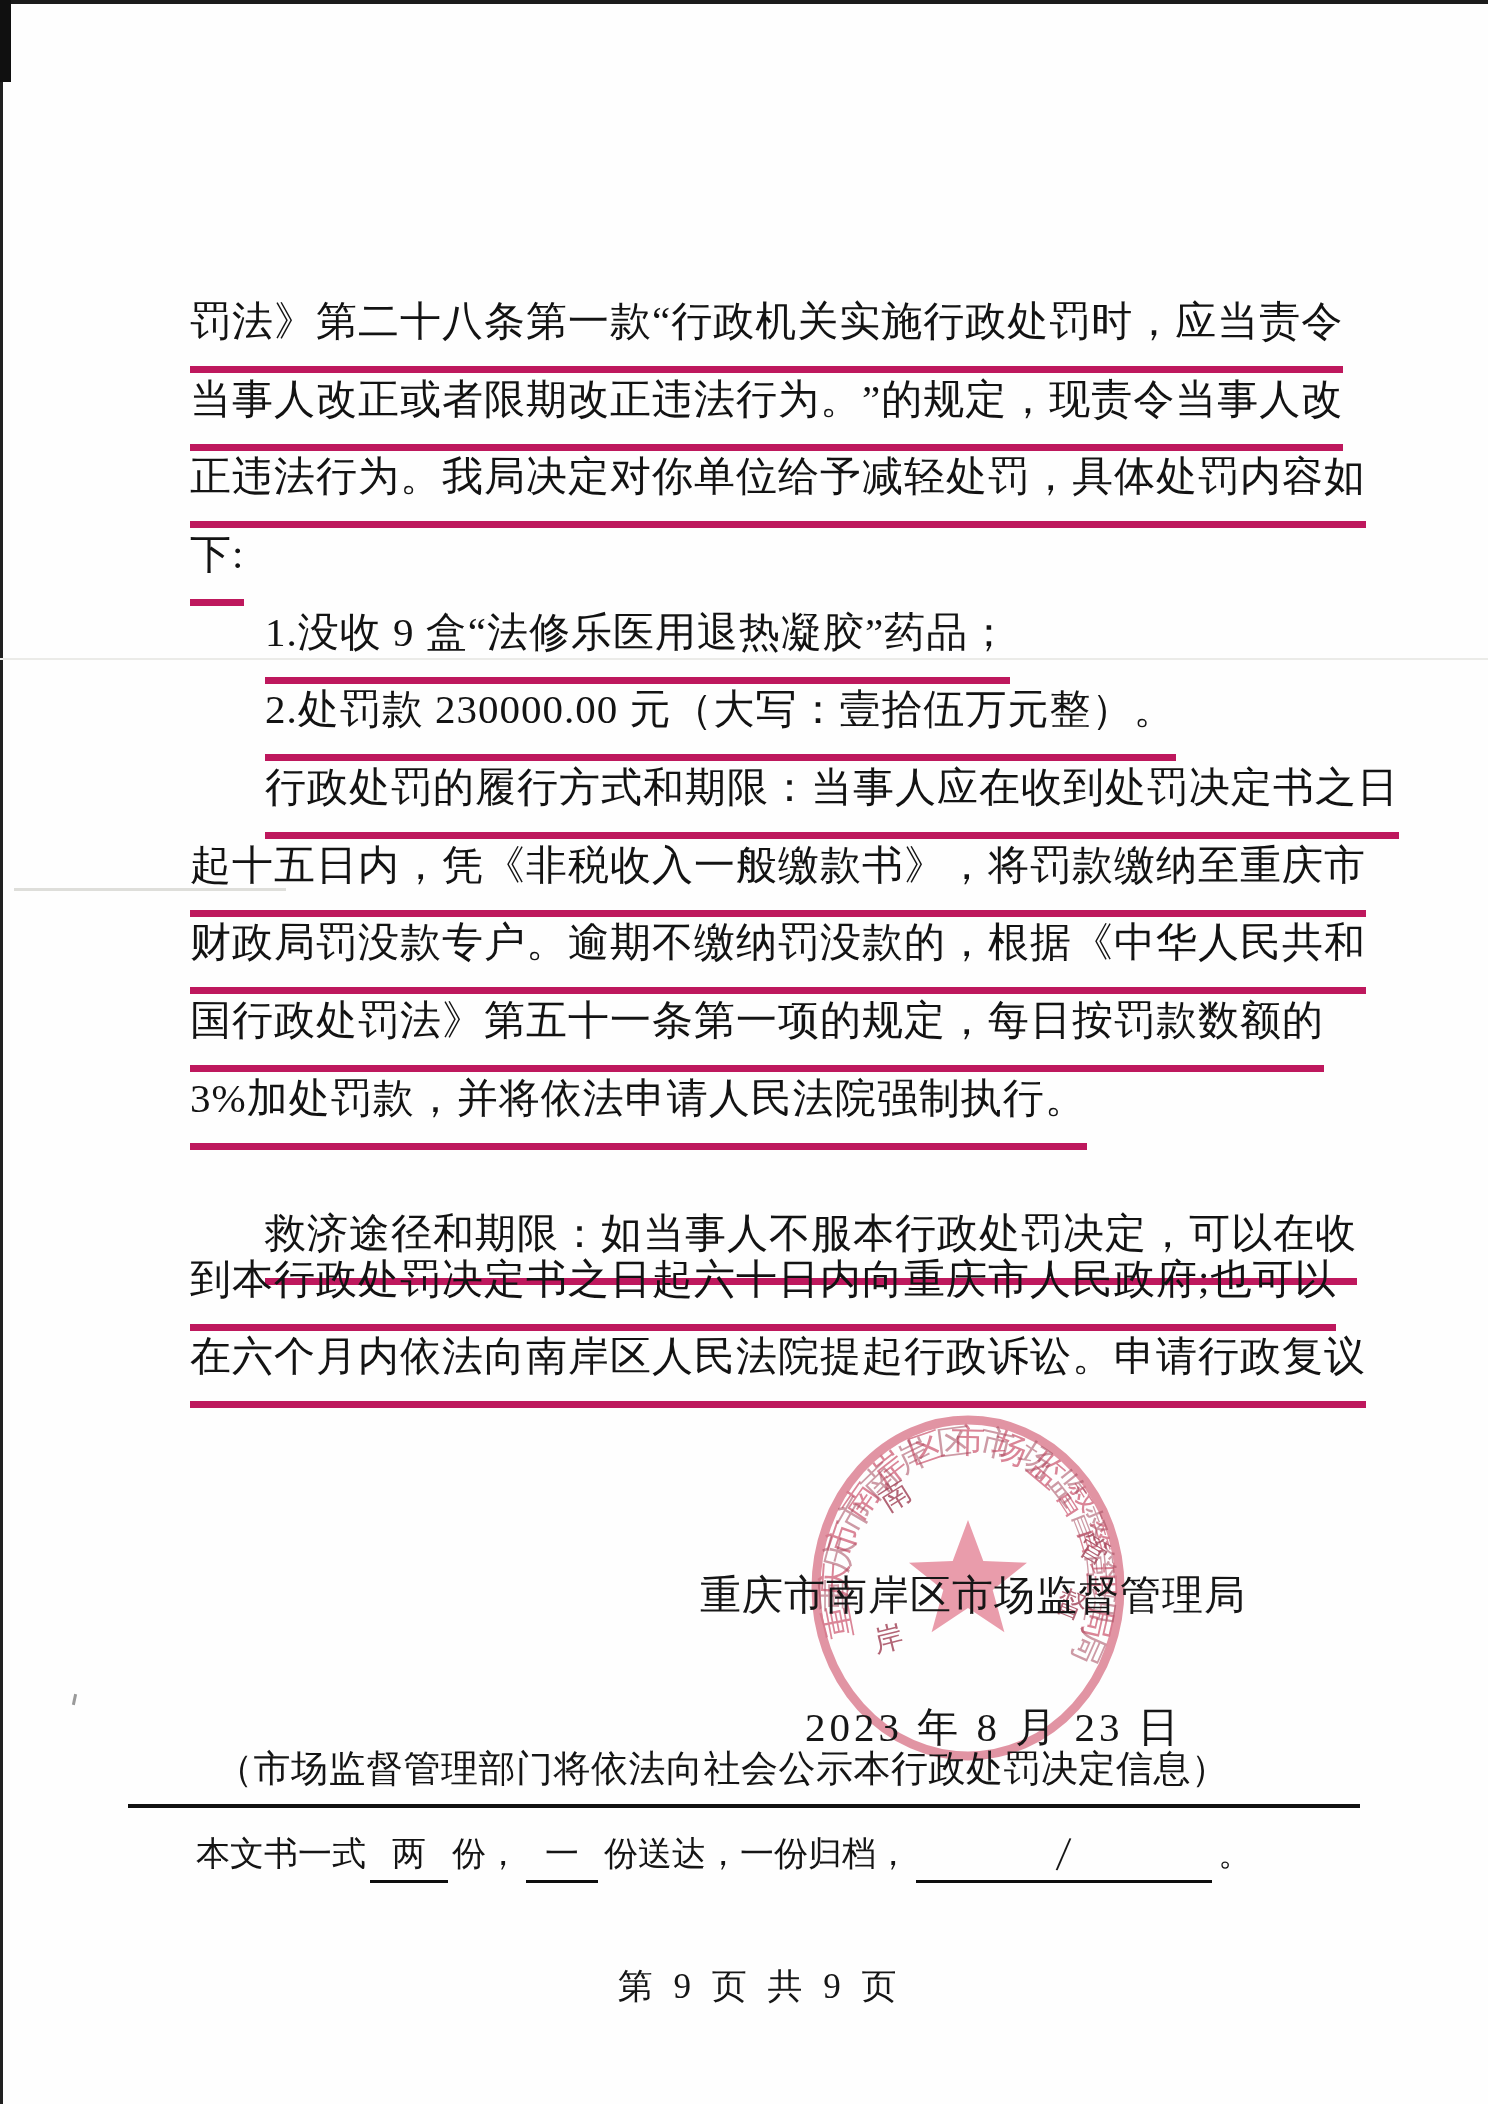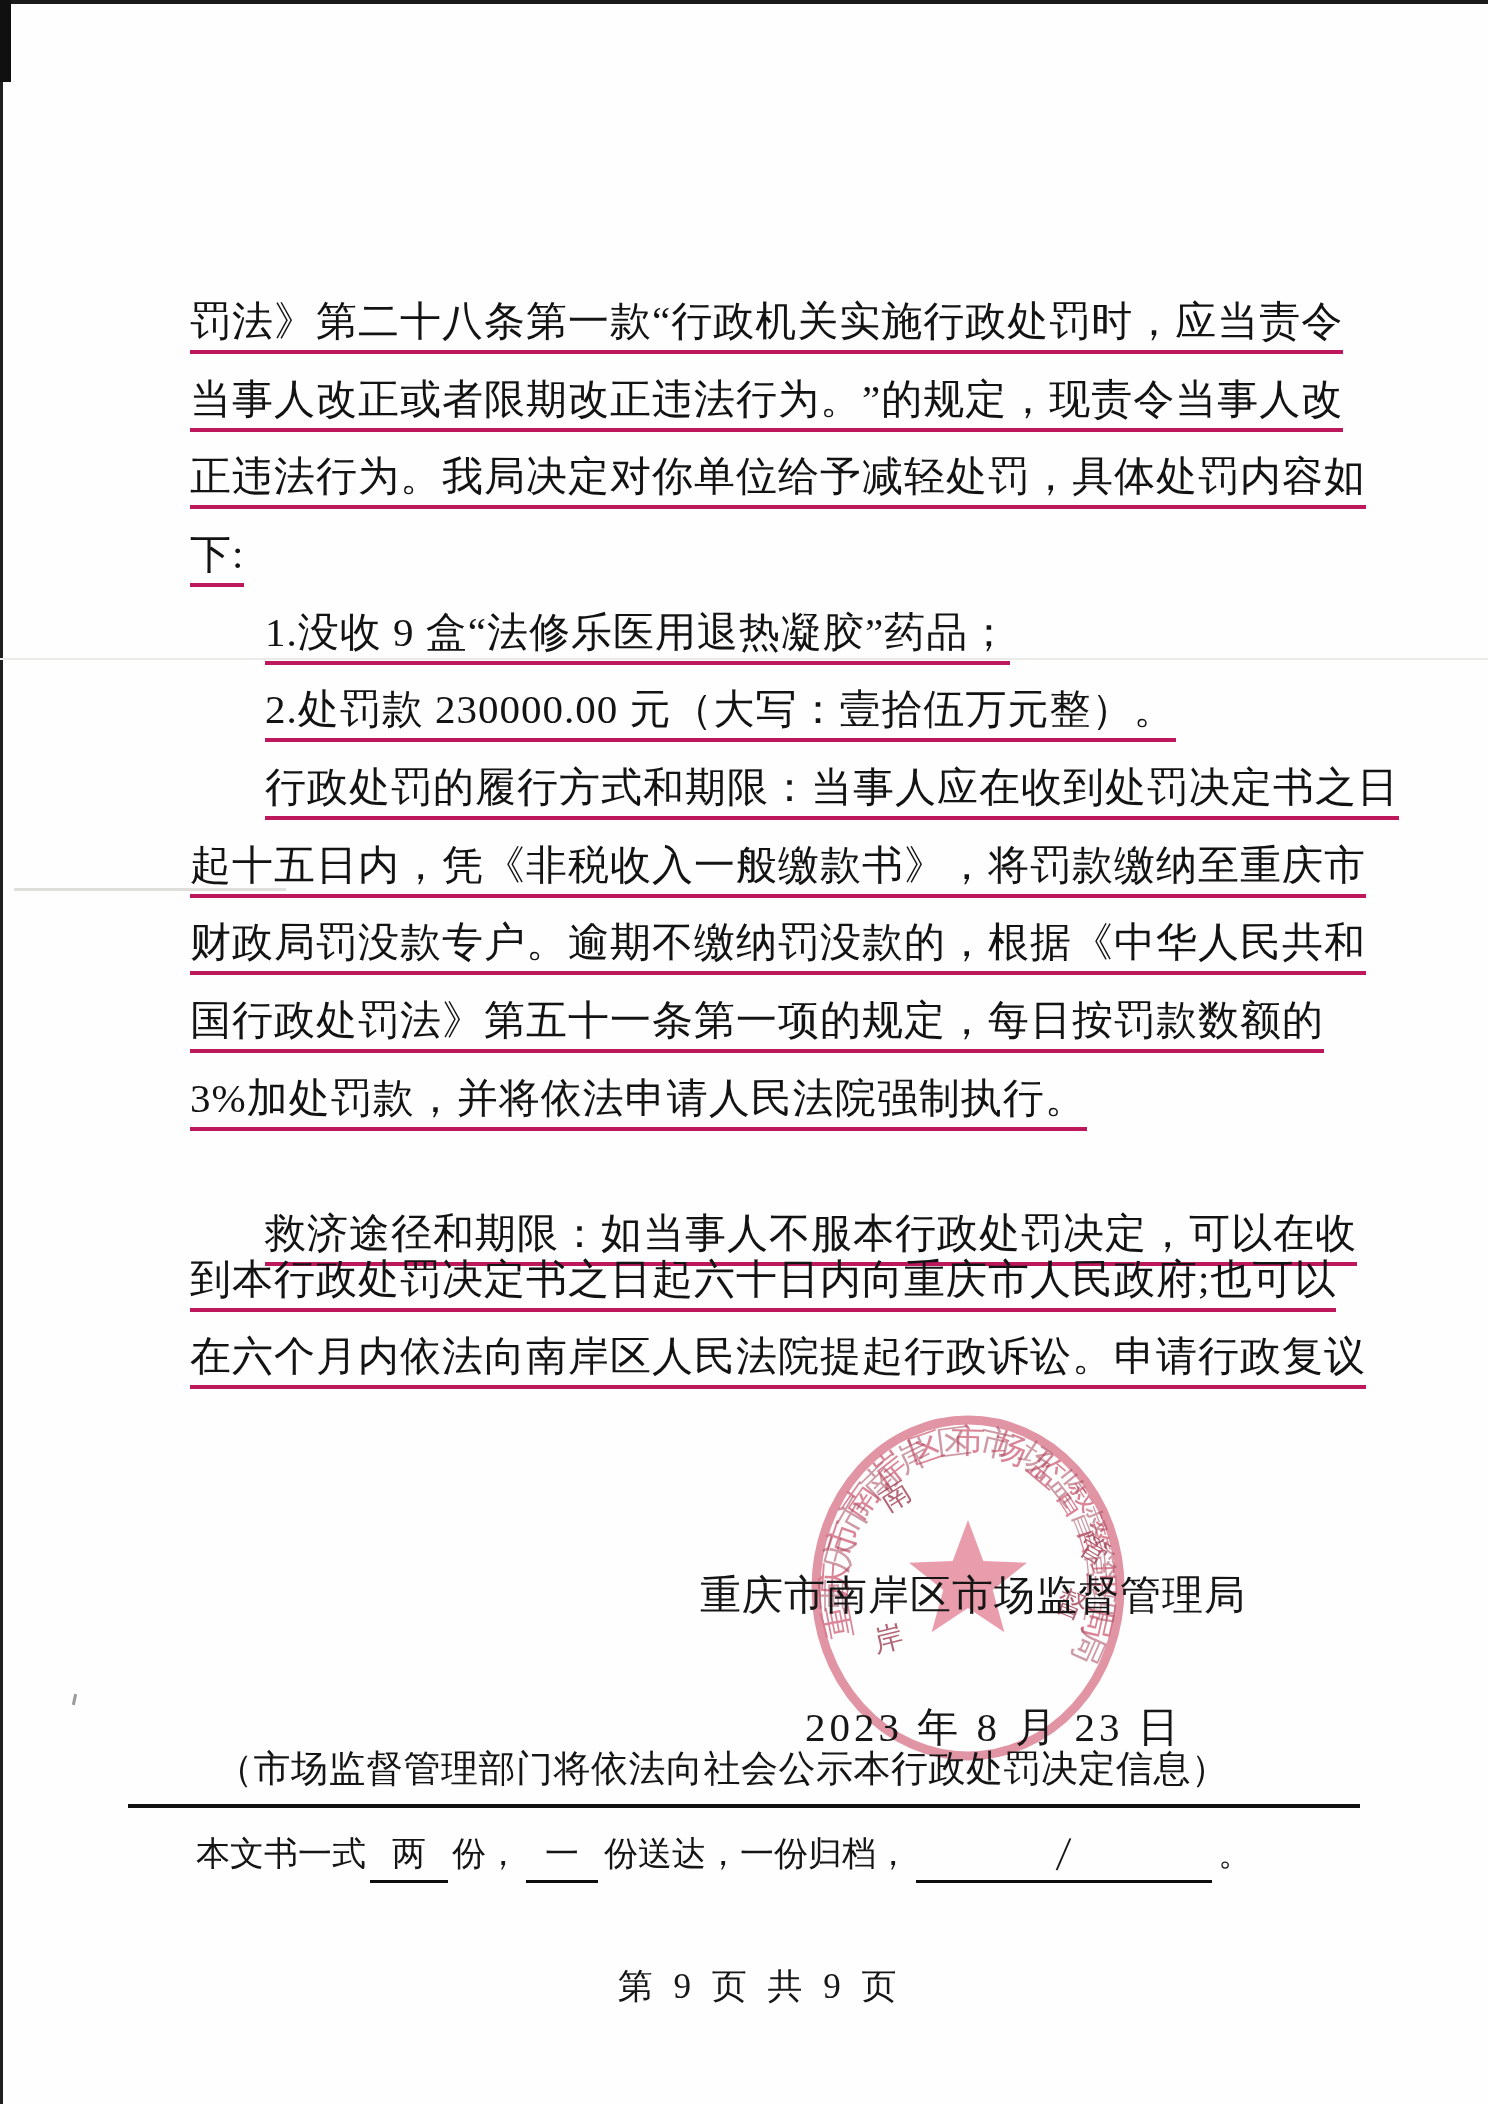--- a/index.html
+++ b/index.html
@@ -19,22 +19,22 @@
   .streak-a{position:absolute;left:0;top:658px;width:1488px;height:2px;background:#ebebe8;}
   .streak-b{position:absolute;left:14px;top:888px;width:272px;height:3px;background:#dededa;}
   .tick-mark{position:absolute;left:73px;top:1694px;width:3px;height:11px;background:#9a9a9a;transform:rotate(12deg);}
 
   
   .bodyline{
     position:absolute;
     font-size:41px;line-height:1.05;letter-spacing:1px;
     white-space:nowrap;
     color:#131313;
-    border-bottom:4px solid #be185d;
-    padding-bottom:7px;
+    border-bottom:7px solid #be185d;
+    padding-bottom:23px;
   }
 
   .agency-line{
     position:absolute;left:700px;top:1568px;
     font-size:41px;letter-spacing:1px;white-space:nowrap;color:#161616;
   }
   .date-line{
     position:absolute;left:805px;top:1645px;
     font-size:41px;letter-spacing:4px;white-space:nowrap;color:#161616;
   }

